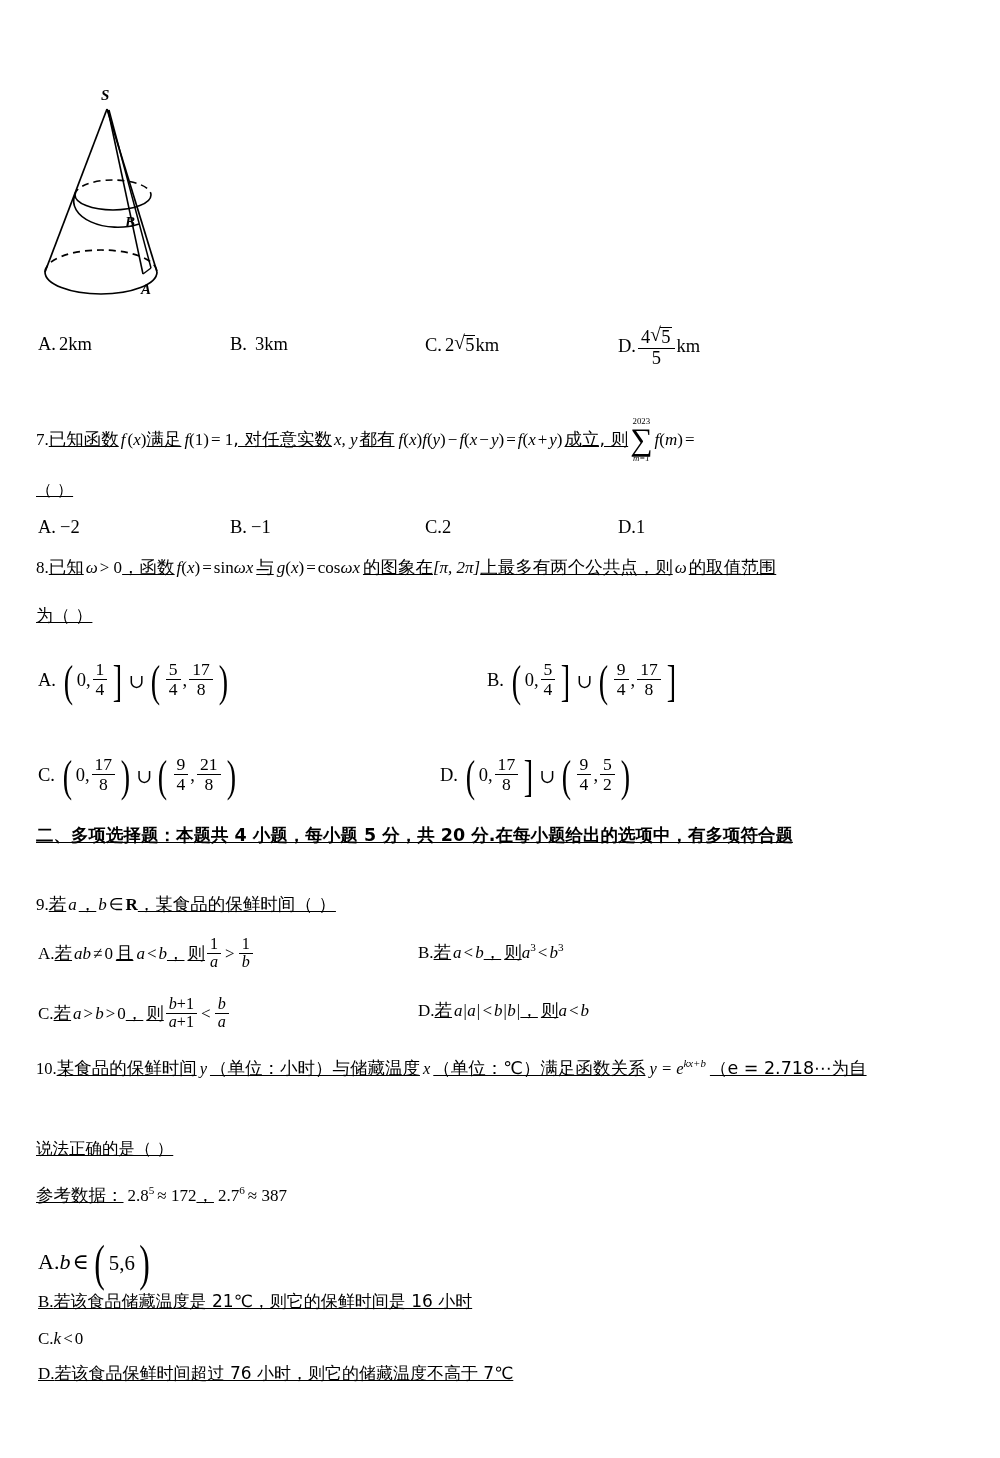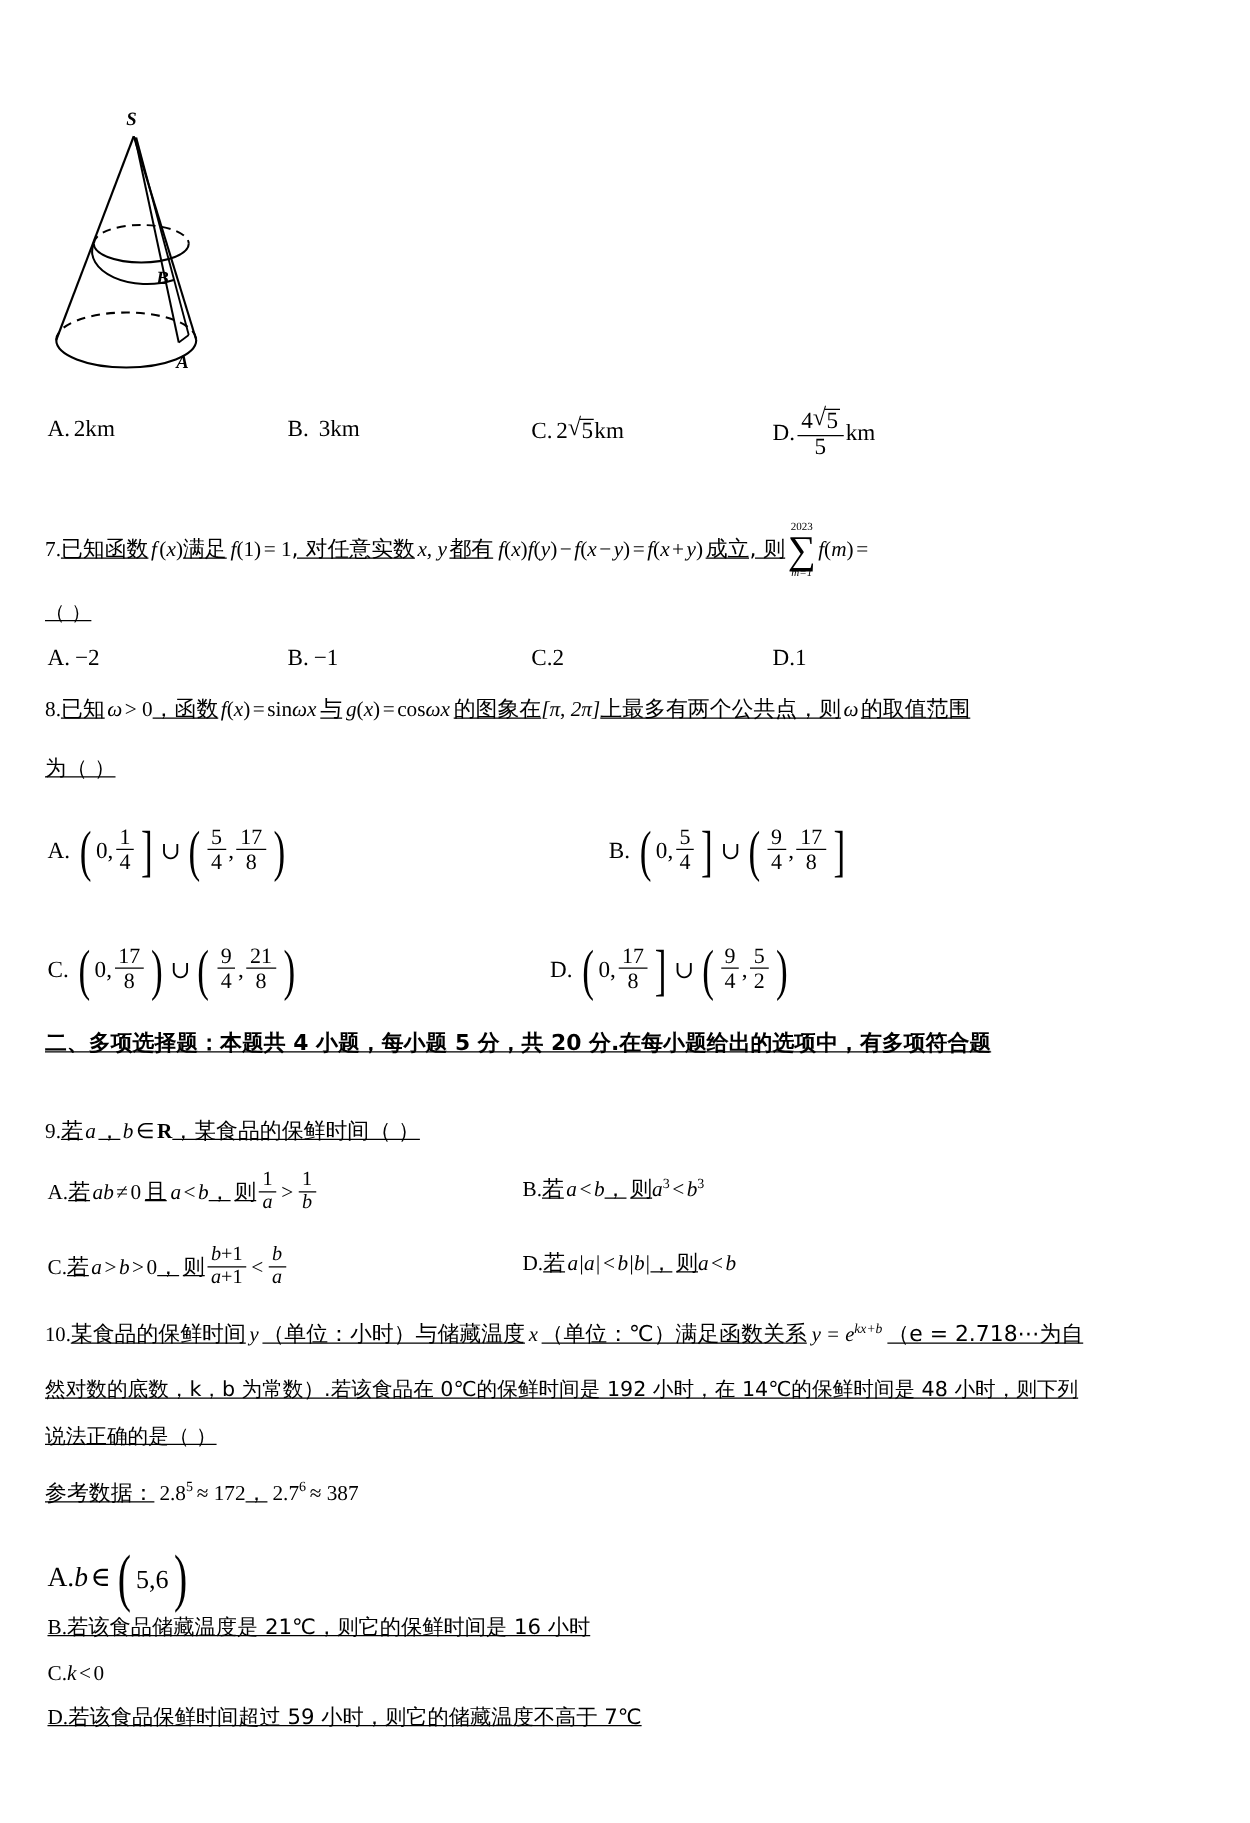--- a/index.html
+++ b/index.html
@@ -222,33 +222,32 @@
   <div class="line" style="left:38px; top:998px; font-size:17px;">
     <span class="mn">C.</span><span class="cn">若</span><span class="mi" style="margin-left:2px;">a</span><span class="op">&gt;</span><span class="mi">b</span><span class="op">&gt;</span><span class="mn">0</span><span class="cn">，</span><span class="cn" style="margin-left:3px;">则</span><span class="frac"><span class="num"><span class="mi">b</span><span class="mn">+1</span></span><span class="den"><span class="mi">a</span><span class="mn">+1</span></span></span><span class="op">&lt;</span><span class="frac"><span class="num mi">b</span><span class="den mi">a</span></span>
   </div>
   <div class="line" style="left:418px; top:1002px; font-size:17px;">
     <span class="mn">D.</span><span class="cn">若</span><span class="mi" style="margin-left:2px;">a</span><span class="mi abs">a</span><span class="op">&lt;</span><span class="mi">b</span><span class="mi abs">b</span><span class="cn">，</span><span class="cn" style="margin-left:3px;">则</span><span class="mi">a</span><span class="op">&lt;</span><span class="mi">b</span>
   </div>
 
   <div class="line" style="left:36px; top:1058px; font-size:16.5px;">
     <span class="mn">10.</span><span class="cn">某食品的保鲜时间</span><span class="mi" style="margin:0 3px;">y</span><span class="cn">（单位：小时）与储藏温度</span><span class="mi" style="margin:0 3px;">x</span><span class="cn">（单位：℃）满足函数关系</span><span class="mn" style="margin-left:4px; font-style:italic;">y = e</span><span class="sup">kx+b</span><span class="cn" style="margin-left:4px;">（e = 2.718⋯为自</span>
   </div>
-  <div class="line cn" style="left:36px; top:1104px; font-size:16.5px;">然对数的底数，k，b 为常数）.若该食品在 0℃的保鲜时间是 192 小时，在 14℃的保鲜时间是 48 小时，则下列</div>
   <div class="line cn" style="left:36px; top:1141px; font-size:16.5px;">说法正确的是（     ）</div>
 
   <div class="line" style="left:36px; top:1185px; font-size:17px;">
     <span class="cn">参考数据：</span><span class="mn" style="margin-left:4px;">2.8</span><span class="supn">5</span><span class="mn" style="margin-left:3px;">≈ 172</span><span class="cn">，</span><span class="mn" style="margin-left:4px;">2.7</span><span class="supn">6</span><span class="mn" style="margin-left:3px;">≈ 387</span>
   </div>
 
   <div class="line" style="left:38px; top:1248px; font-size:22px;">
     <span class="mn">A.</span><span class="mi">b</span><span class="op">∈</span><span class="interval" style="font-size:0.95em;"><span class="delim">(</span><span class="body mn">5,6</span><span class="delim">)</span></span>
   </div>
   <div class="line cn" style="left:38px; top:1293px; font-size:17px;">
     <span class="mn">B.</span><span>若该食品储藏温度是 21℃，则它的保鲜时间是 16 小时</span>
   </div>
   <div class="line" style="left:38px; top:1330px; font-size:17px;">
     <span class="mn">C.</span><span class="mi">k</span><span class="op">&lt;</span><span class="mn">0</span>
   </div>
   <div class="line cn" style="left:38px; top:1365px; font-size:17px;">
-    <span class="mn">D.</span><span>若该食品保鲜时间超过 59 小时，则它的储藏温度不高于 7℃</span>
+    <span class="mn">D.</span><span>若该食品保鲜时间超过 76 小时，则它的储藏温度不高于 7℃</span>
   </div>
 
 </div>
 
 </body></html>

